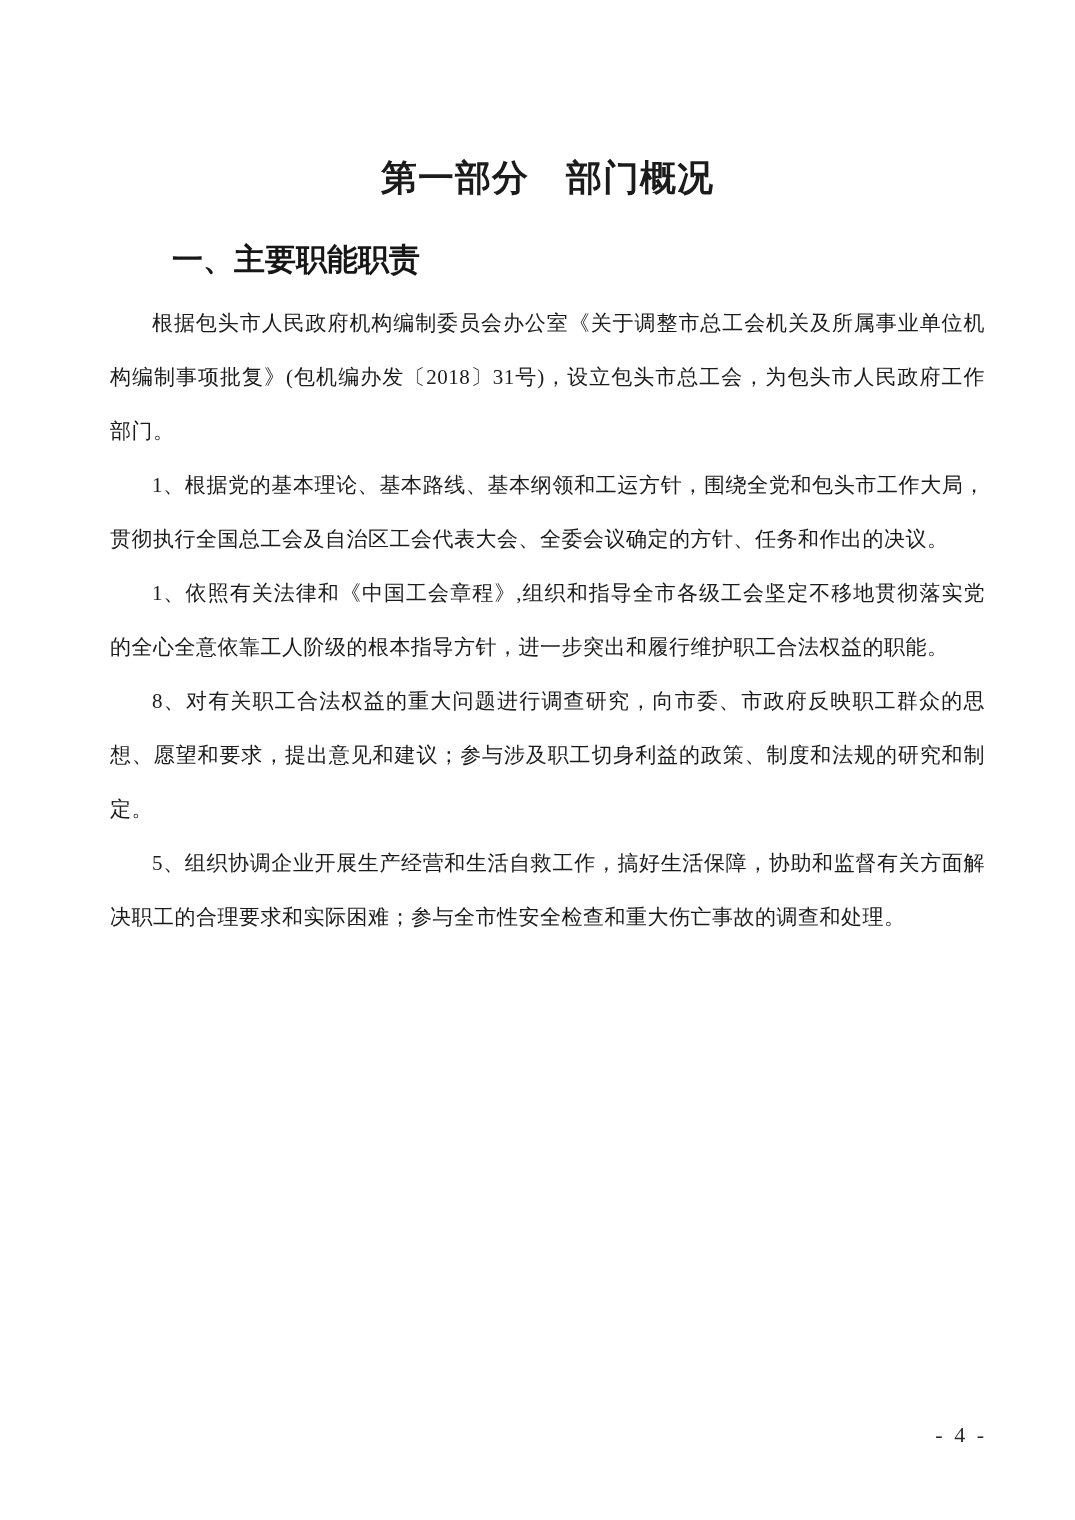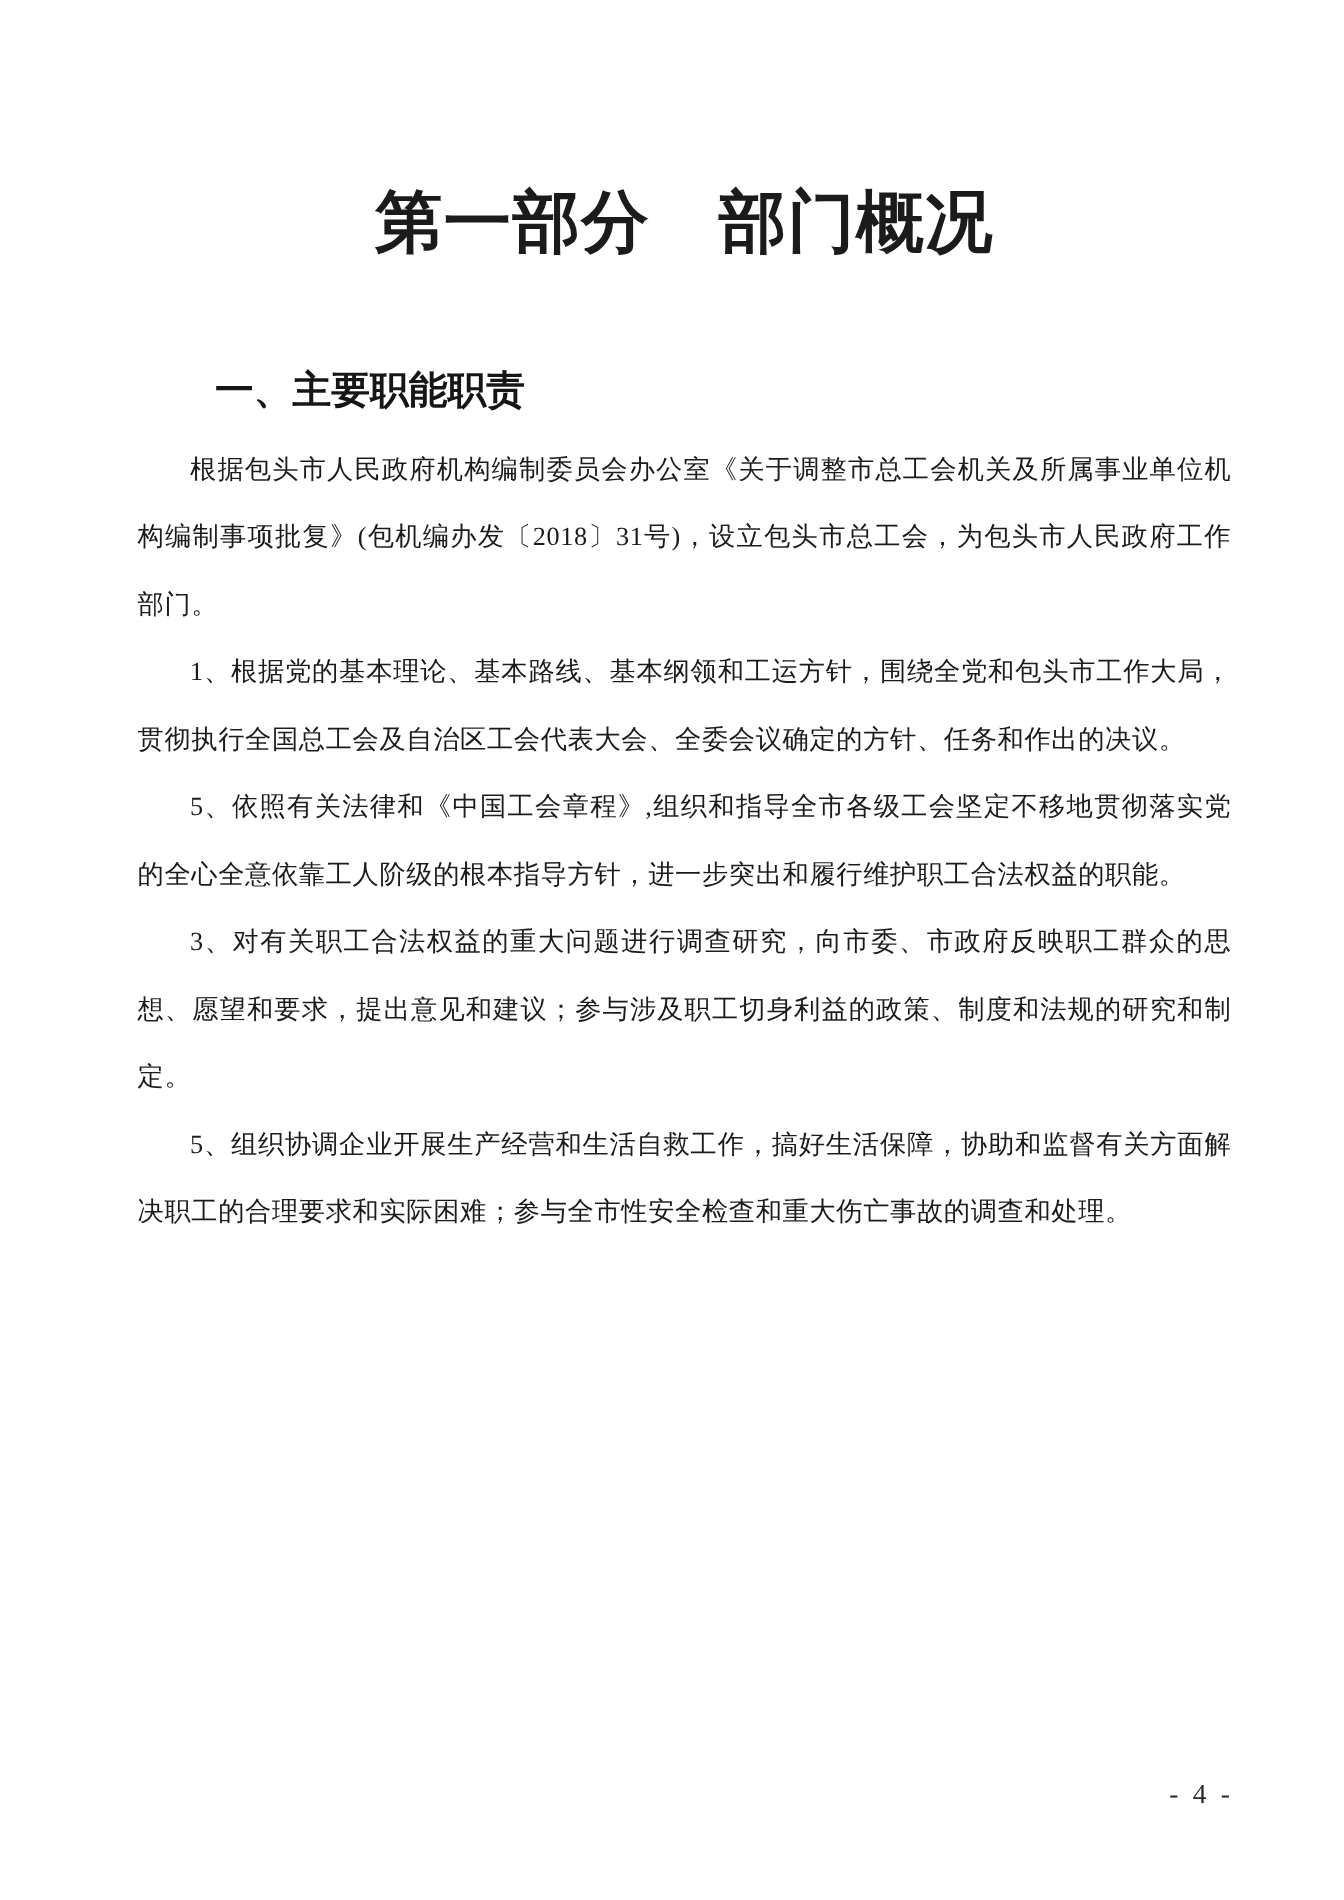--- a/index.html
+++ b/index.html
@@ -16,23 +16,23 @@
   .page {
     position: relative;
     width: 1075px;
     height: 1520px;
     box-sizing: border-box;
     padding: 150px 90px 0 110px;
     overflow: hidden;
     background: #ffffff;
   }
   .doc-title {
-    margin: 0 0 84px 0;
+    margin: 0 0 32px 0;
     text-align: center;
-    font-size: 54px;
+    font-size: 36px;
     font-weight: 700;
     letter-spacing: 1px;
     line-height: 56px;
     font-family: "Liberation Serif", serif;
     white-space: pre;
   }
   .section-heading {
     margin: 0 0 14px 0;
     padding-left: 62px;
     font-size: 31px;
@@ -65,20 +65,20 @@
 
 <div class="page">
 
   <h1 class="doc-title">第一部分　部门概况</h1>
 
   <h2 class="section-heading">一、主要职能职责</h2>
 
   <div class="doc-body">
     <p>根据包头市人民政府机构编制委员会办公室《关于调整市总工会机关及所属事业单位机构编制事项批复》(包机编办发〔2018〕31号)，设立包头市总工会，为包头市人民政府工作部门。</p>
     <p>1、根据党的基本理论、基本路线、基本纲领和工运方针，围绕全党和包头市工作大局，贯彻执行全国总工会及自治区工会代表大会、全委会议确定的方针、任务和作出的决议。</p>
-    <p>5、依照有关法律和《中国工会章程》,组织和指导全市各级工会坚定不移地贯彻落实党的全心全意依靠工人阶级的根本指导方针，进一步突出和履行维护职工合法权益的职能。</p>
-    <p>3、对有关职工合法权益的重大问题进行调查研究，向市委、市政府反映职工群众的思想、愿望和要求，提出意见和建议；参与涉及职工切身利益的政策、制度和法规的研究和制定。</p>
+    <p>1、依照有关法律和《中国工会章程》,组织和指导全市各级工会坚定不移地贯彻落实党的全心全意依靠工人阶级的根本指导方针，进一步突出和履行维护职工合法权益的职能。</p>
+    <p>8、对有关职工合法权益的重大问题进行调查研究，向市委、市政府反映职工群众的思想、愿望和要求，提出意见和建议；参与涉及职工切身利益的政策、制度和法规的研究和制定。</p>
     <p>5、组织协调企业开展生产经营和生活自救工作，搞好生活保障，协助和监督有关方面解决职工的合理要求和实际困难；参与全市性安全检查和重大伤亡事故的调查和处理。</p>
   </div>
 
   <div class="page-number">- 4 -</div>
 
 </div>
 
 </body></html>

